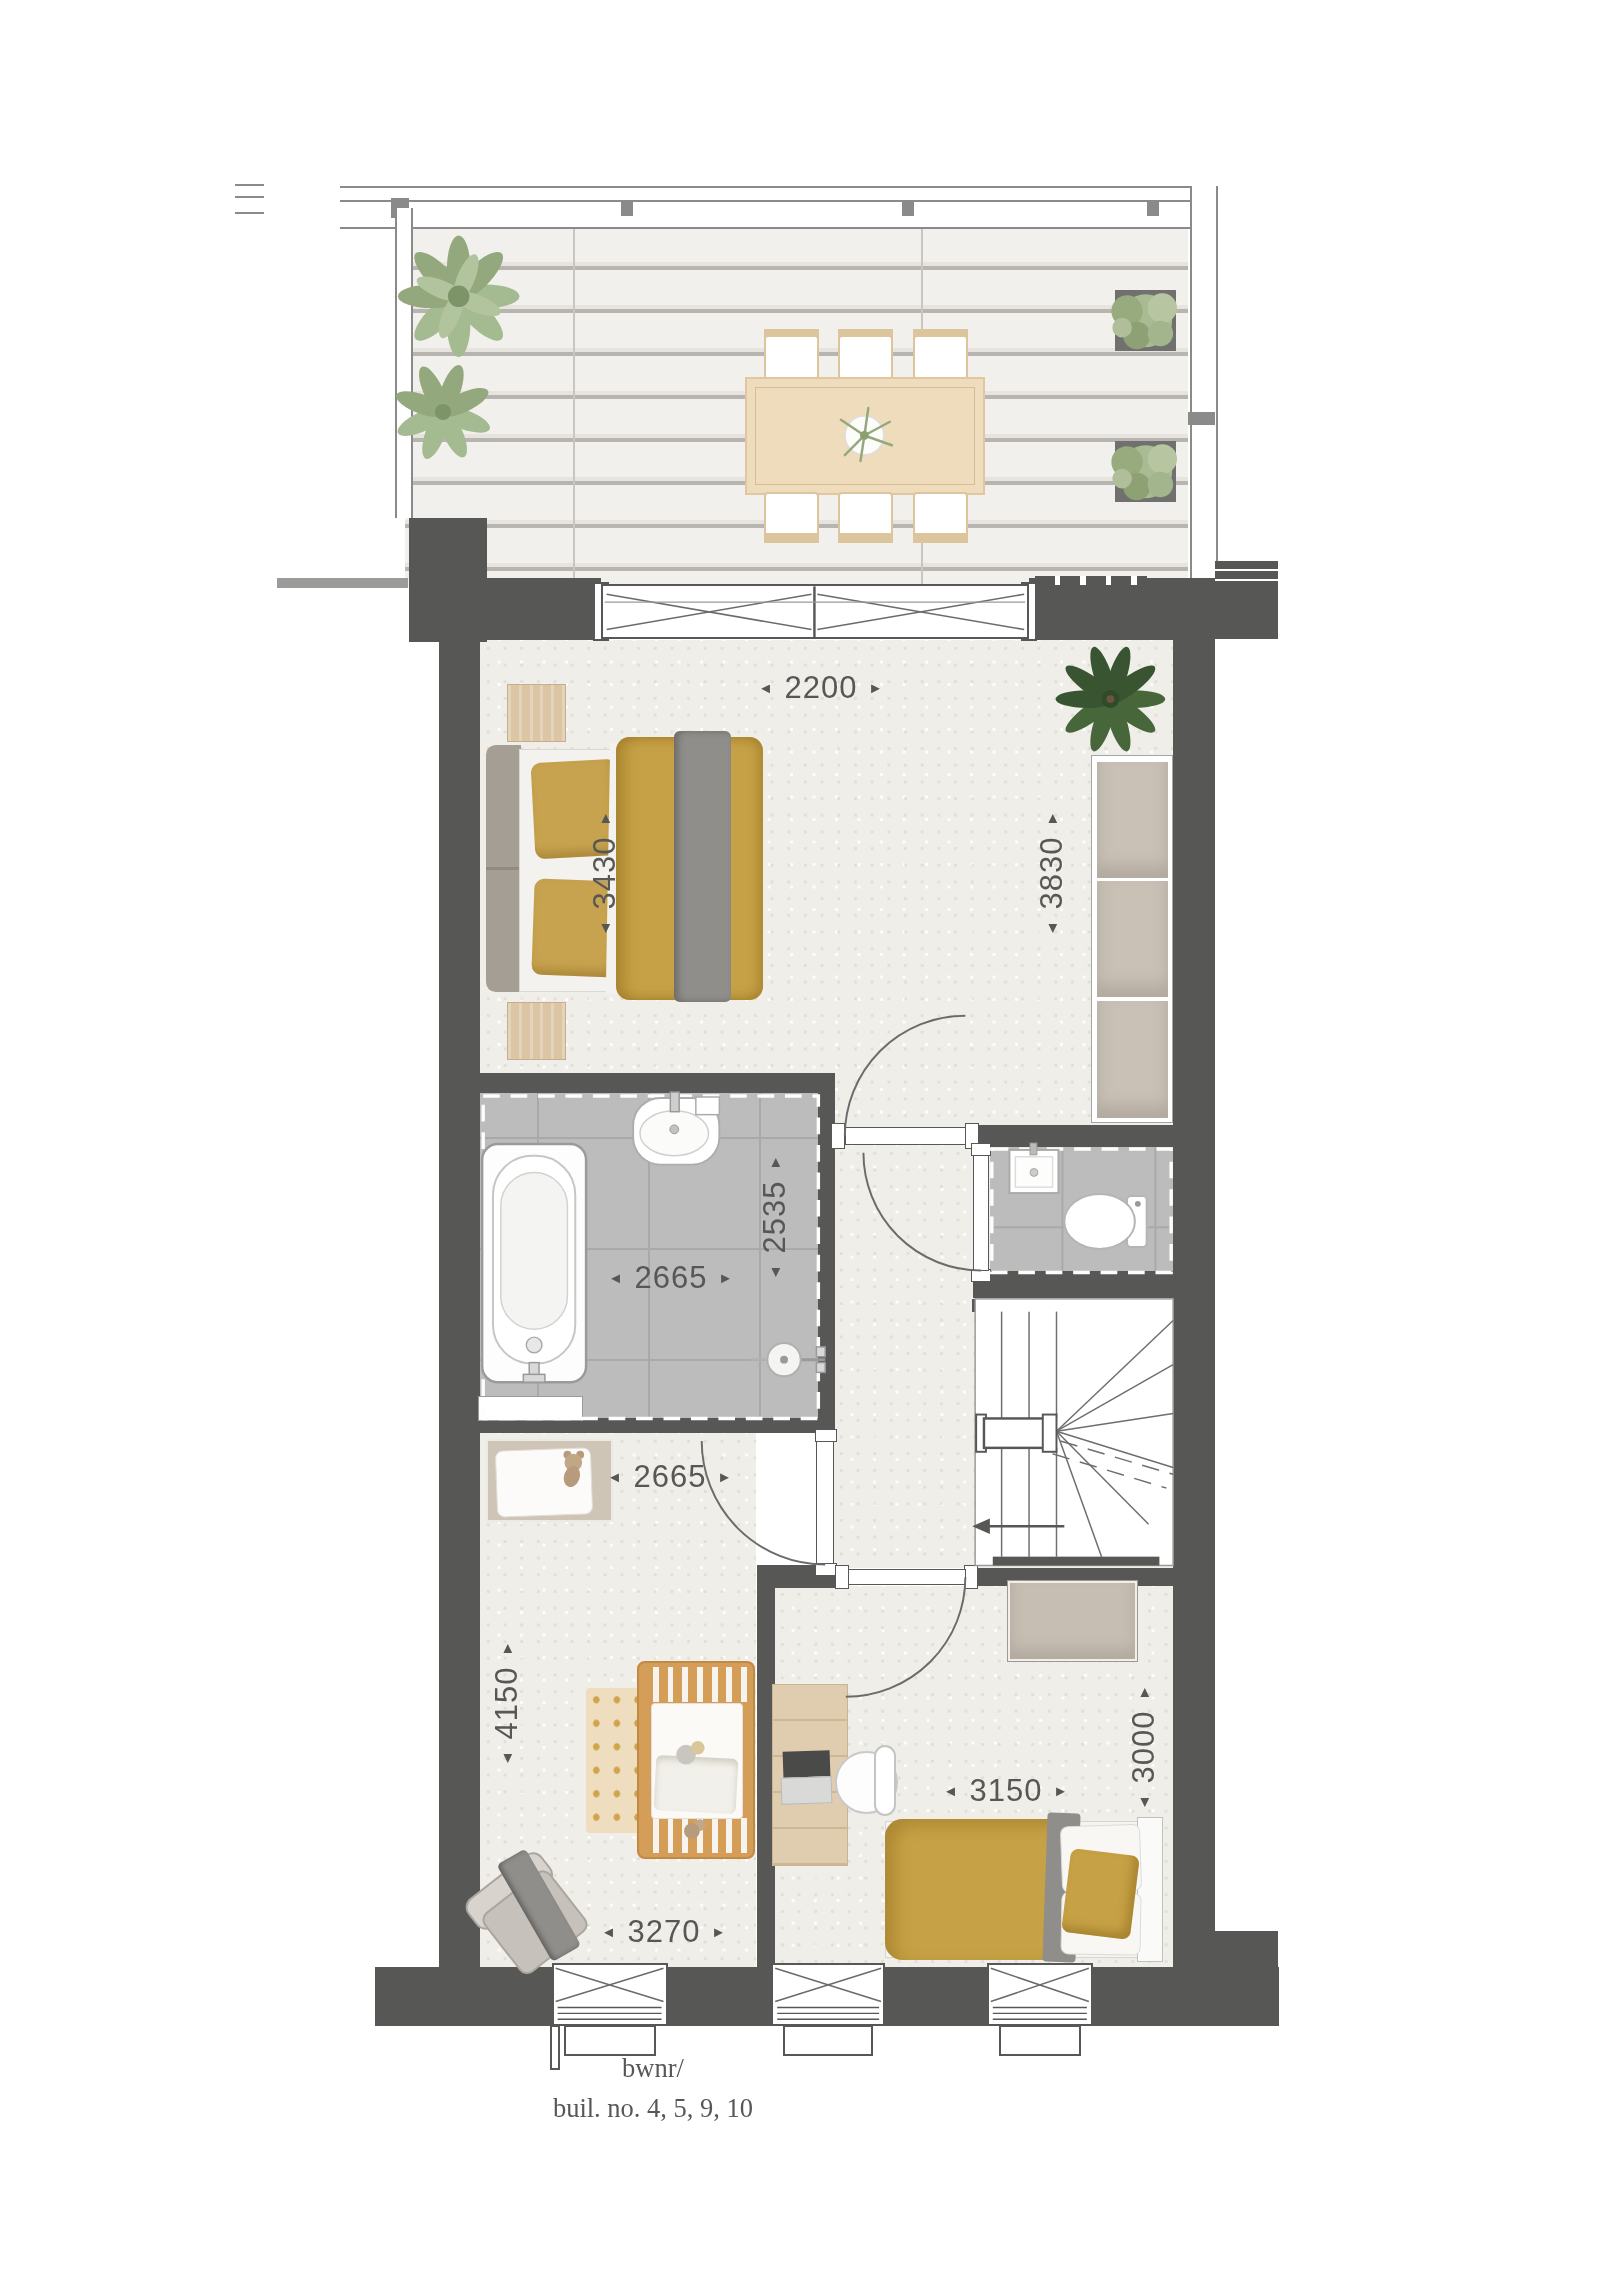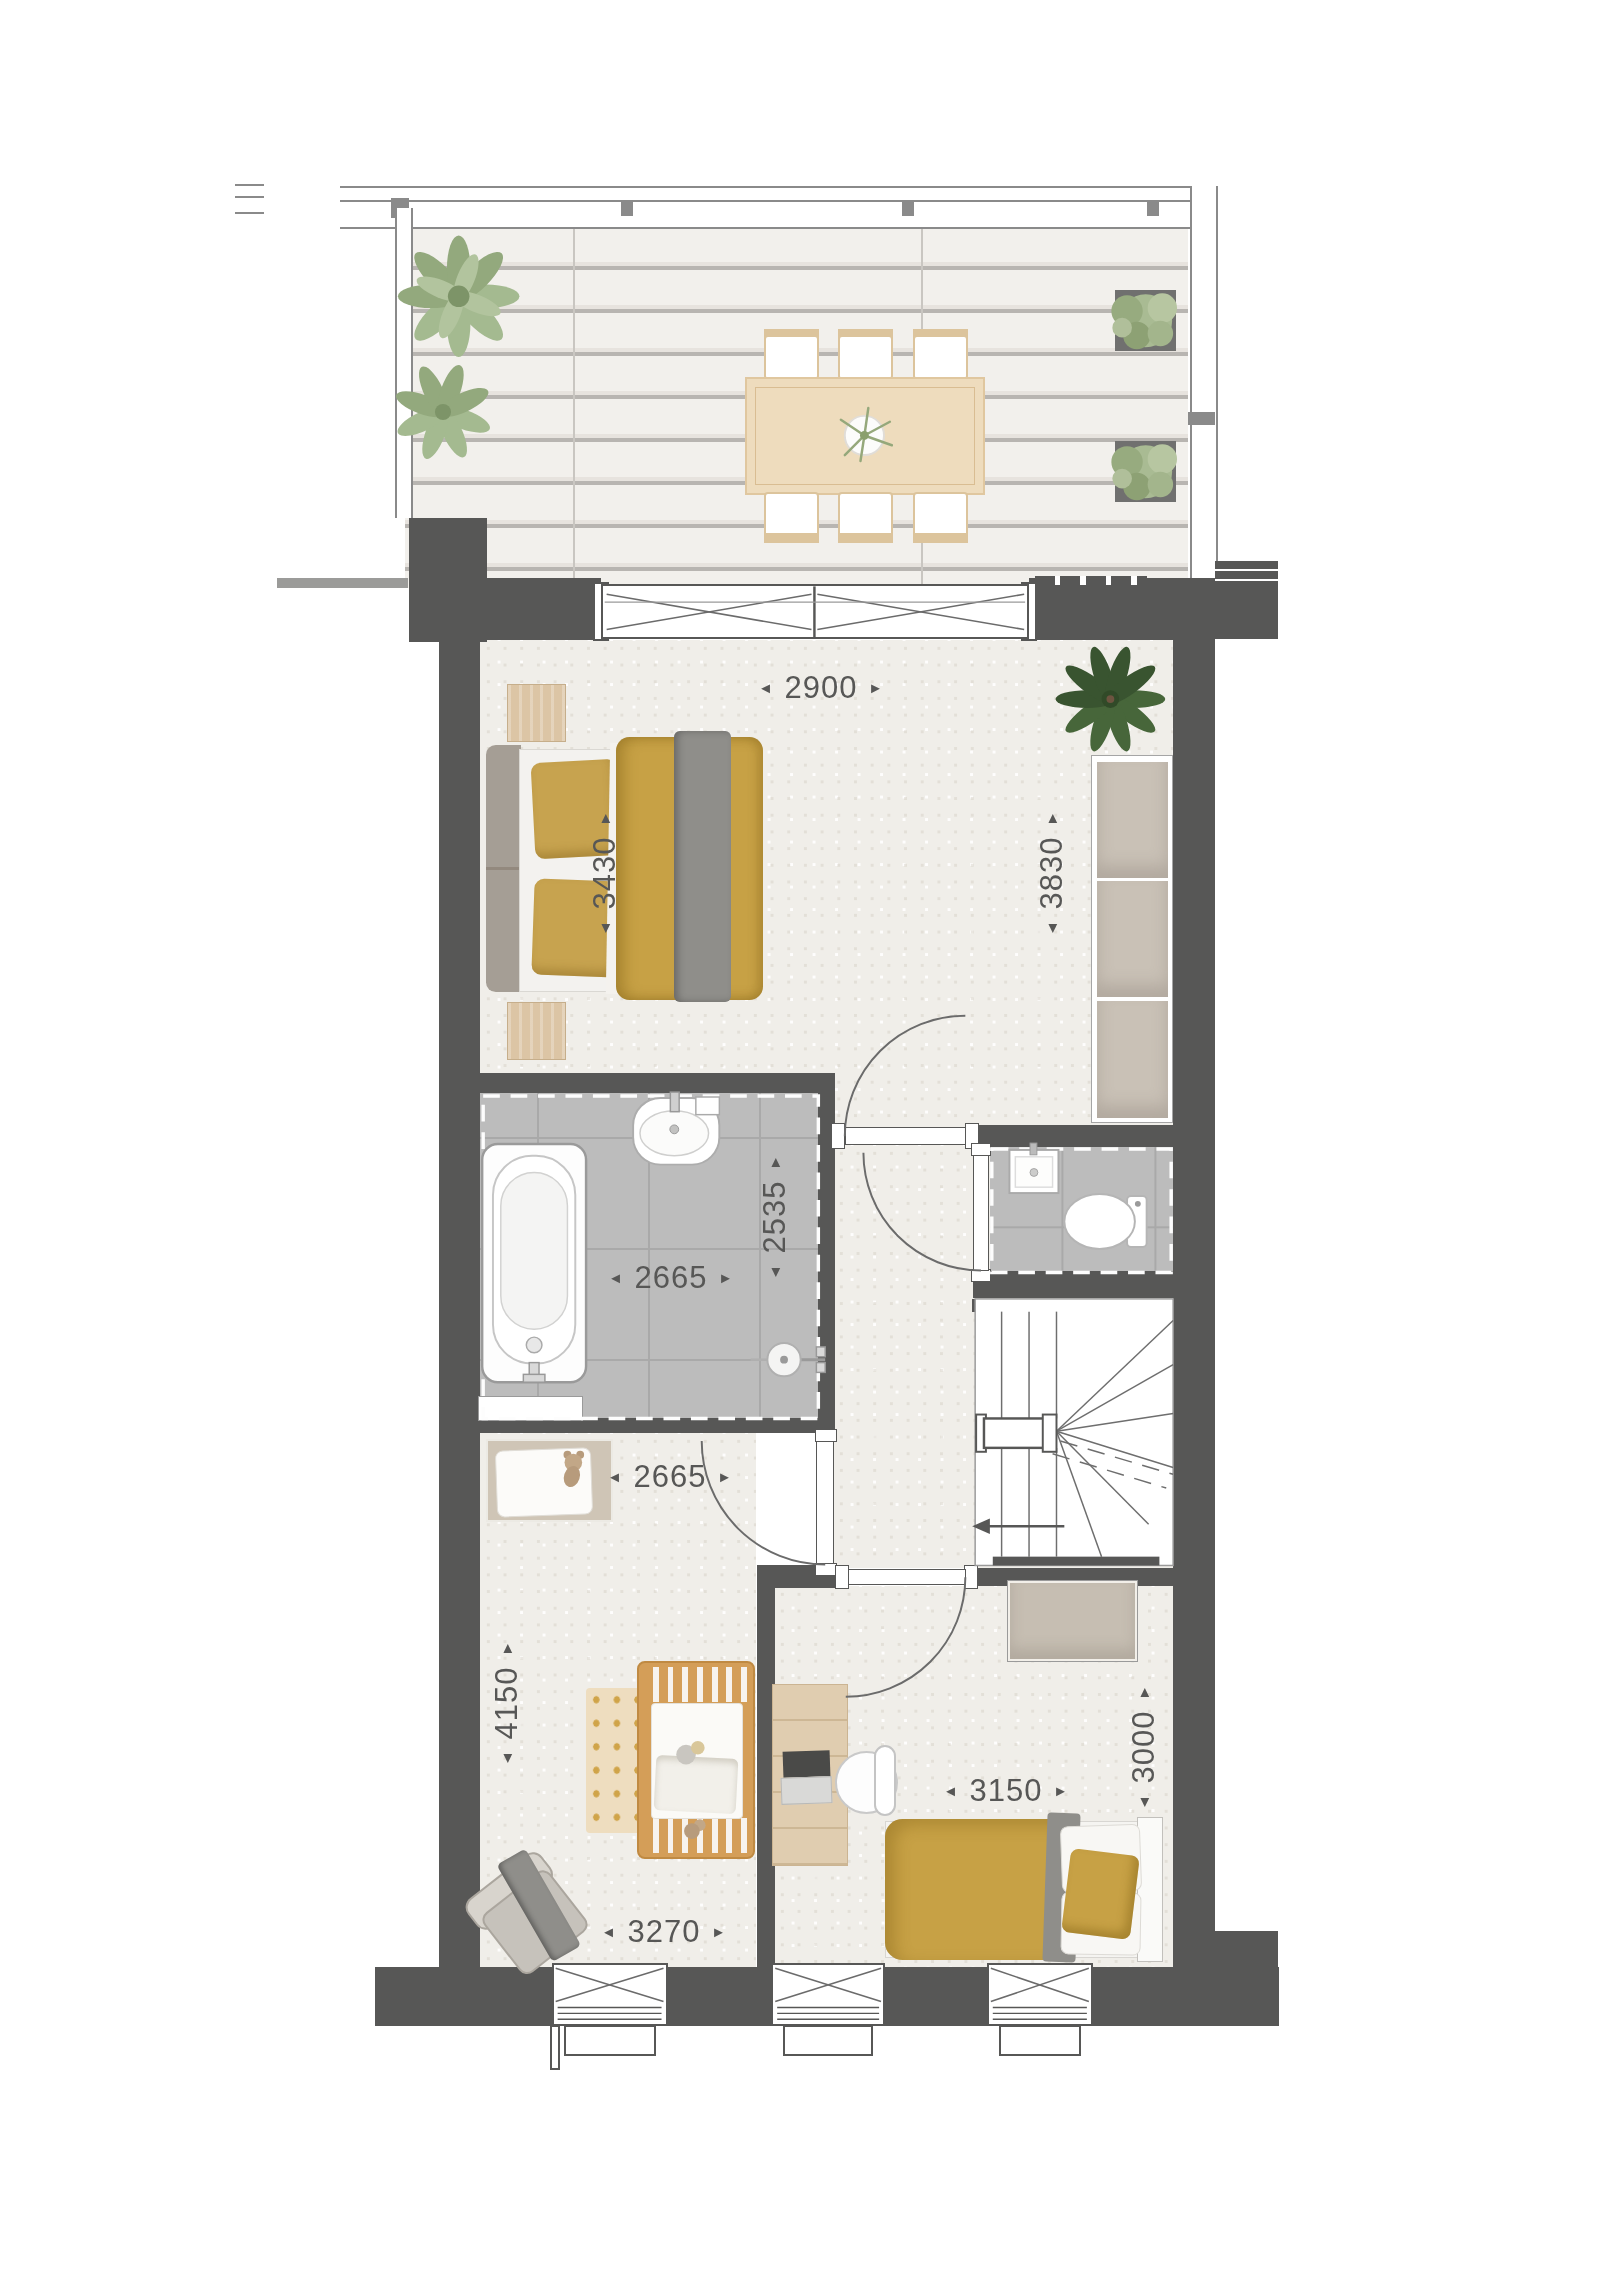--- a/index.html
+++ b/index.html
@@ -388,21 +388,21 @@
     <g>
       <circle cx="700" cy="1790" r="10" fill="#c9c6c0"></circle>
         <circle cx="712" cy="1783" r="7" fill="#d9c79a"></circle>
       <circle cx="714" cy="1862" r="6" fill="#c2a787"></circle>
         <circle cx="706" cy="1868" r="8" fill="#b79b7c"></circle>
     </g>
   </svg>
 
   <div class="dim h" style="left:821px;top:688px;">
     <span class="arr">◄</span>
-    <span class="num">2900</span>
+    <span class="num">2200</span>
     <span class="arr">►</span>
   </div>
   <div class="dim v" style="left:605px;top:873px;">
     <span class="arr">◄</span>
     <span class="num">3430</span>
     <span class="arr">►</span>
   </div>
   <div class="dim v" style="left:1052px;top:873px;">
     <span class="arr">◄</span>
     <span class="num">3830</span>
@@ -437,15 +437,19 @@
     <span class="arr">◄</span>
     <span class="num">3150</span>
     <span class="arr">►</span>
   </div>
   <div class="dim v" style="left:1144px;top:1747px;">
     <span class="arr">◄</span>
     <span class="num">3000</span>
     <span class="arr">►</span>
   </div>
 
+  <div class="caption" style="left:653px;top:2049px;">
+    <div>bwnr/</div>
+    <div>buil. no. 4, 5, 9, 10</div>
+  </div>
 
 </div>
 
 
 </body></html>

